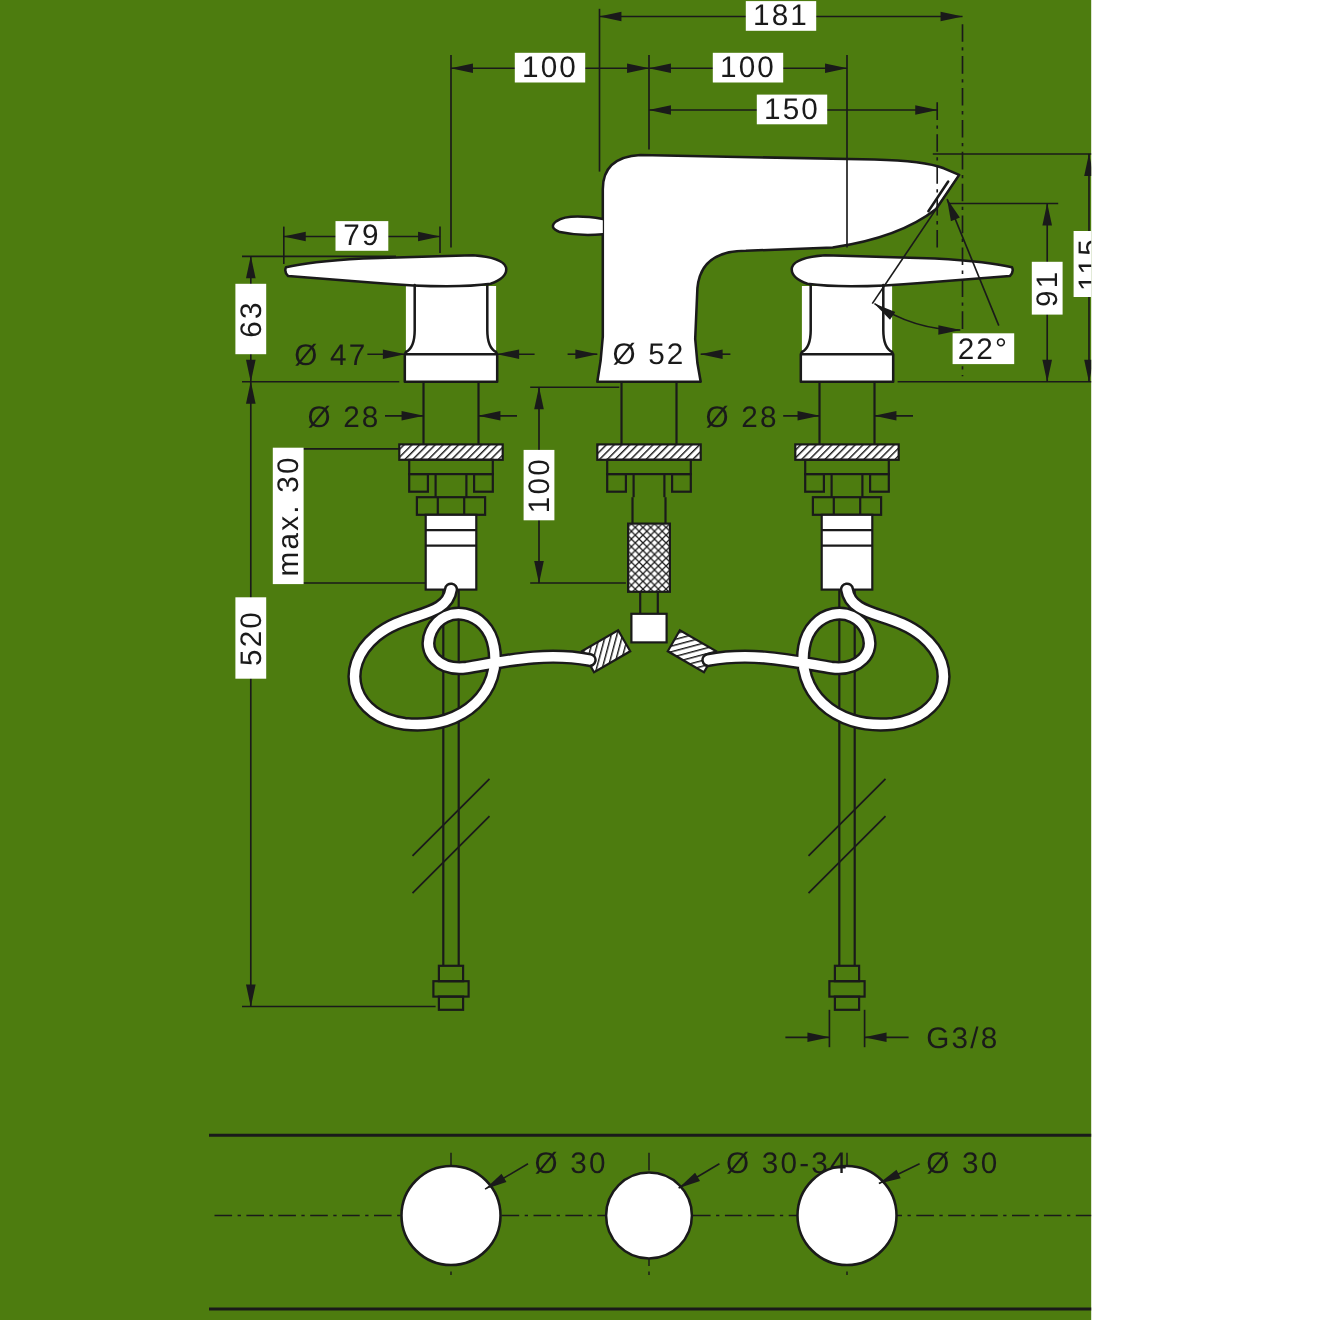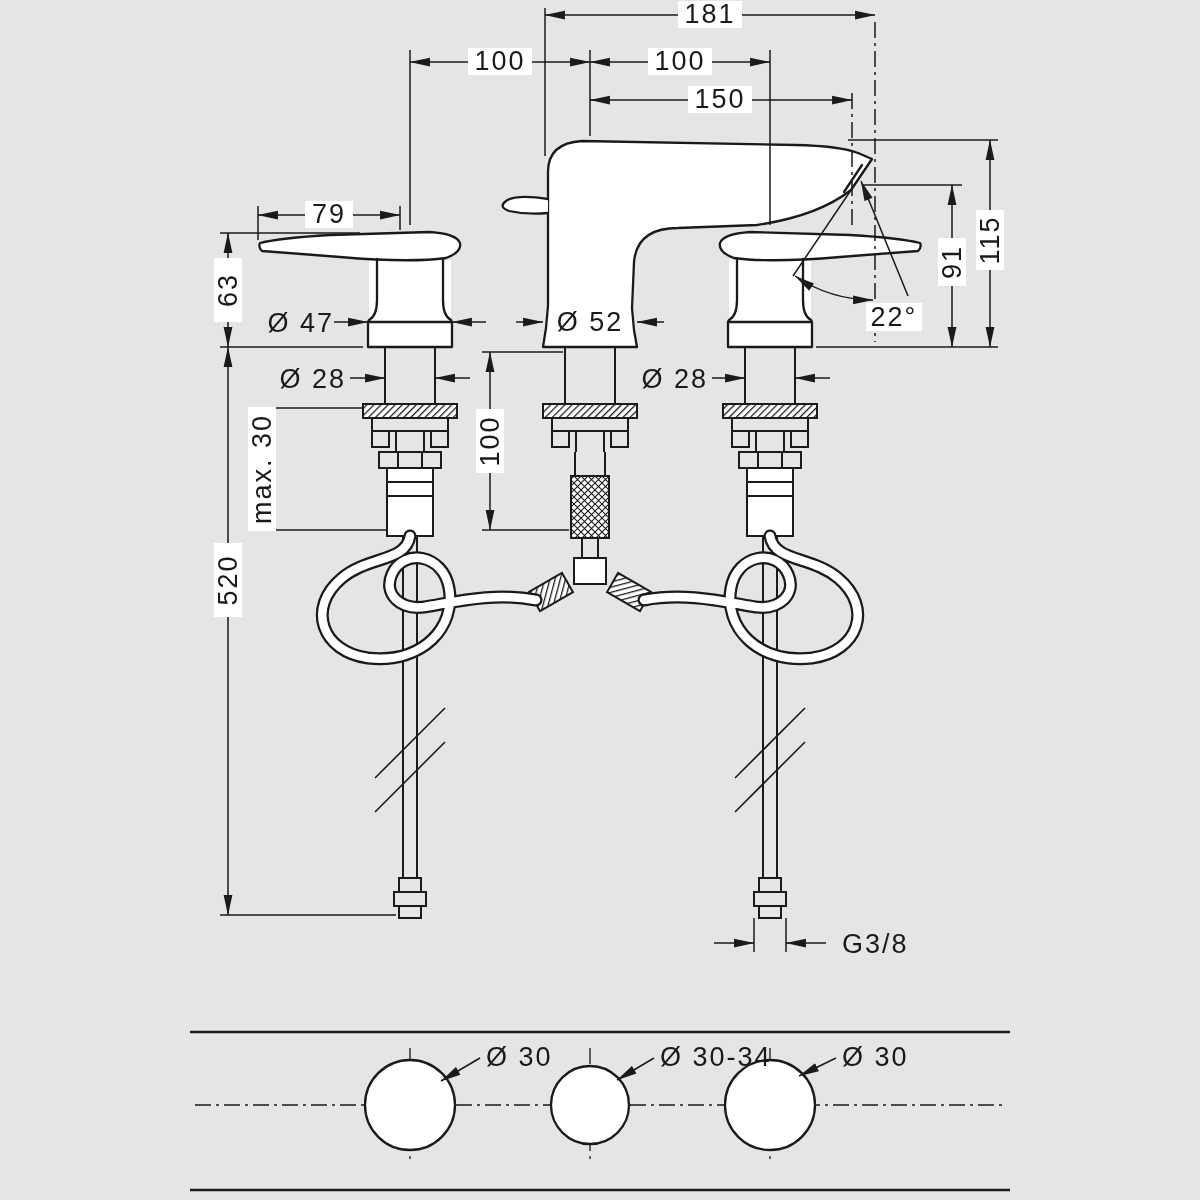--- a/index.html
+++ b/index.html
@@ -1,16 +1,16 @@
 <!DOCTYPE html>
 <html><head>
 <meta charset="utf-8">
 <style>
   html,body { margin:0; padding:0; background:#ffffff; }
-  .canvas { position:relative; width:1200px; height:1200px; background:#e5e5e5; overflow:hidden; }
+  .canvas { position:relative; width:992px; height:1200px; background:#4d7c0f; overflow:hidden; }
   svg { display:block; }
   text {
     font-family:"Liberation Sans", sans-serif;
     font-size:27px;
     fill:#1a1a1a;
     letter-spacing:2px;
   }
 </style>
 </head>
 <body>

